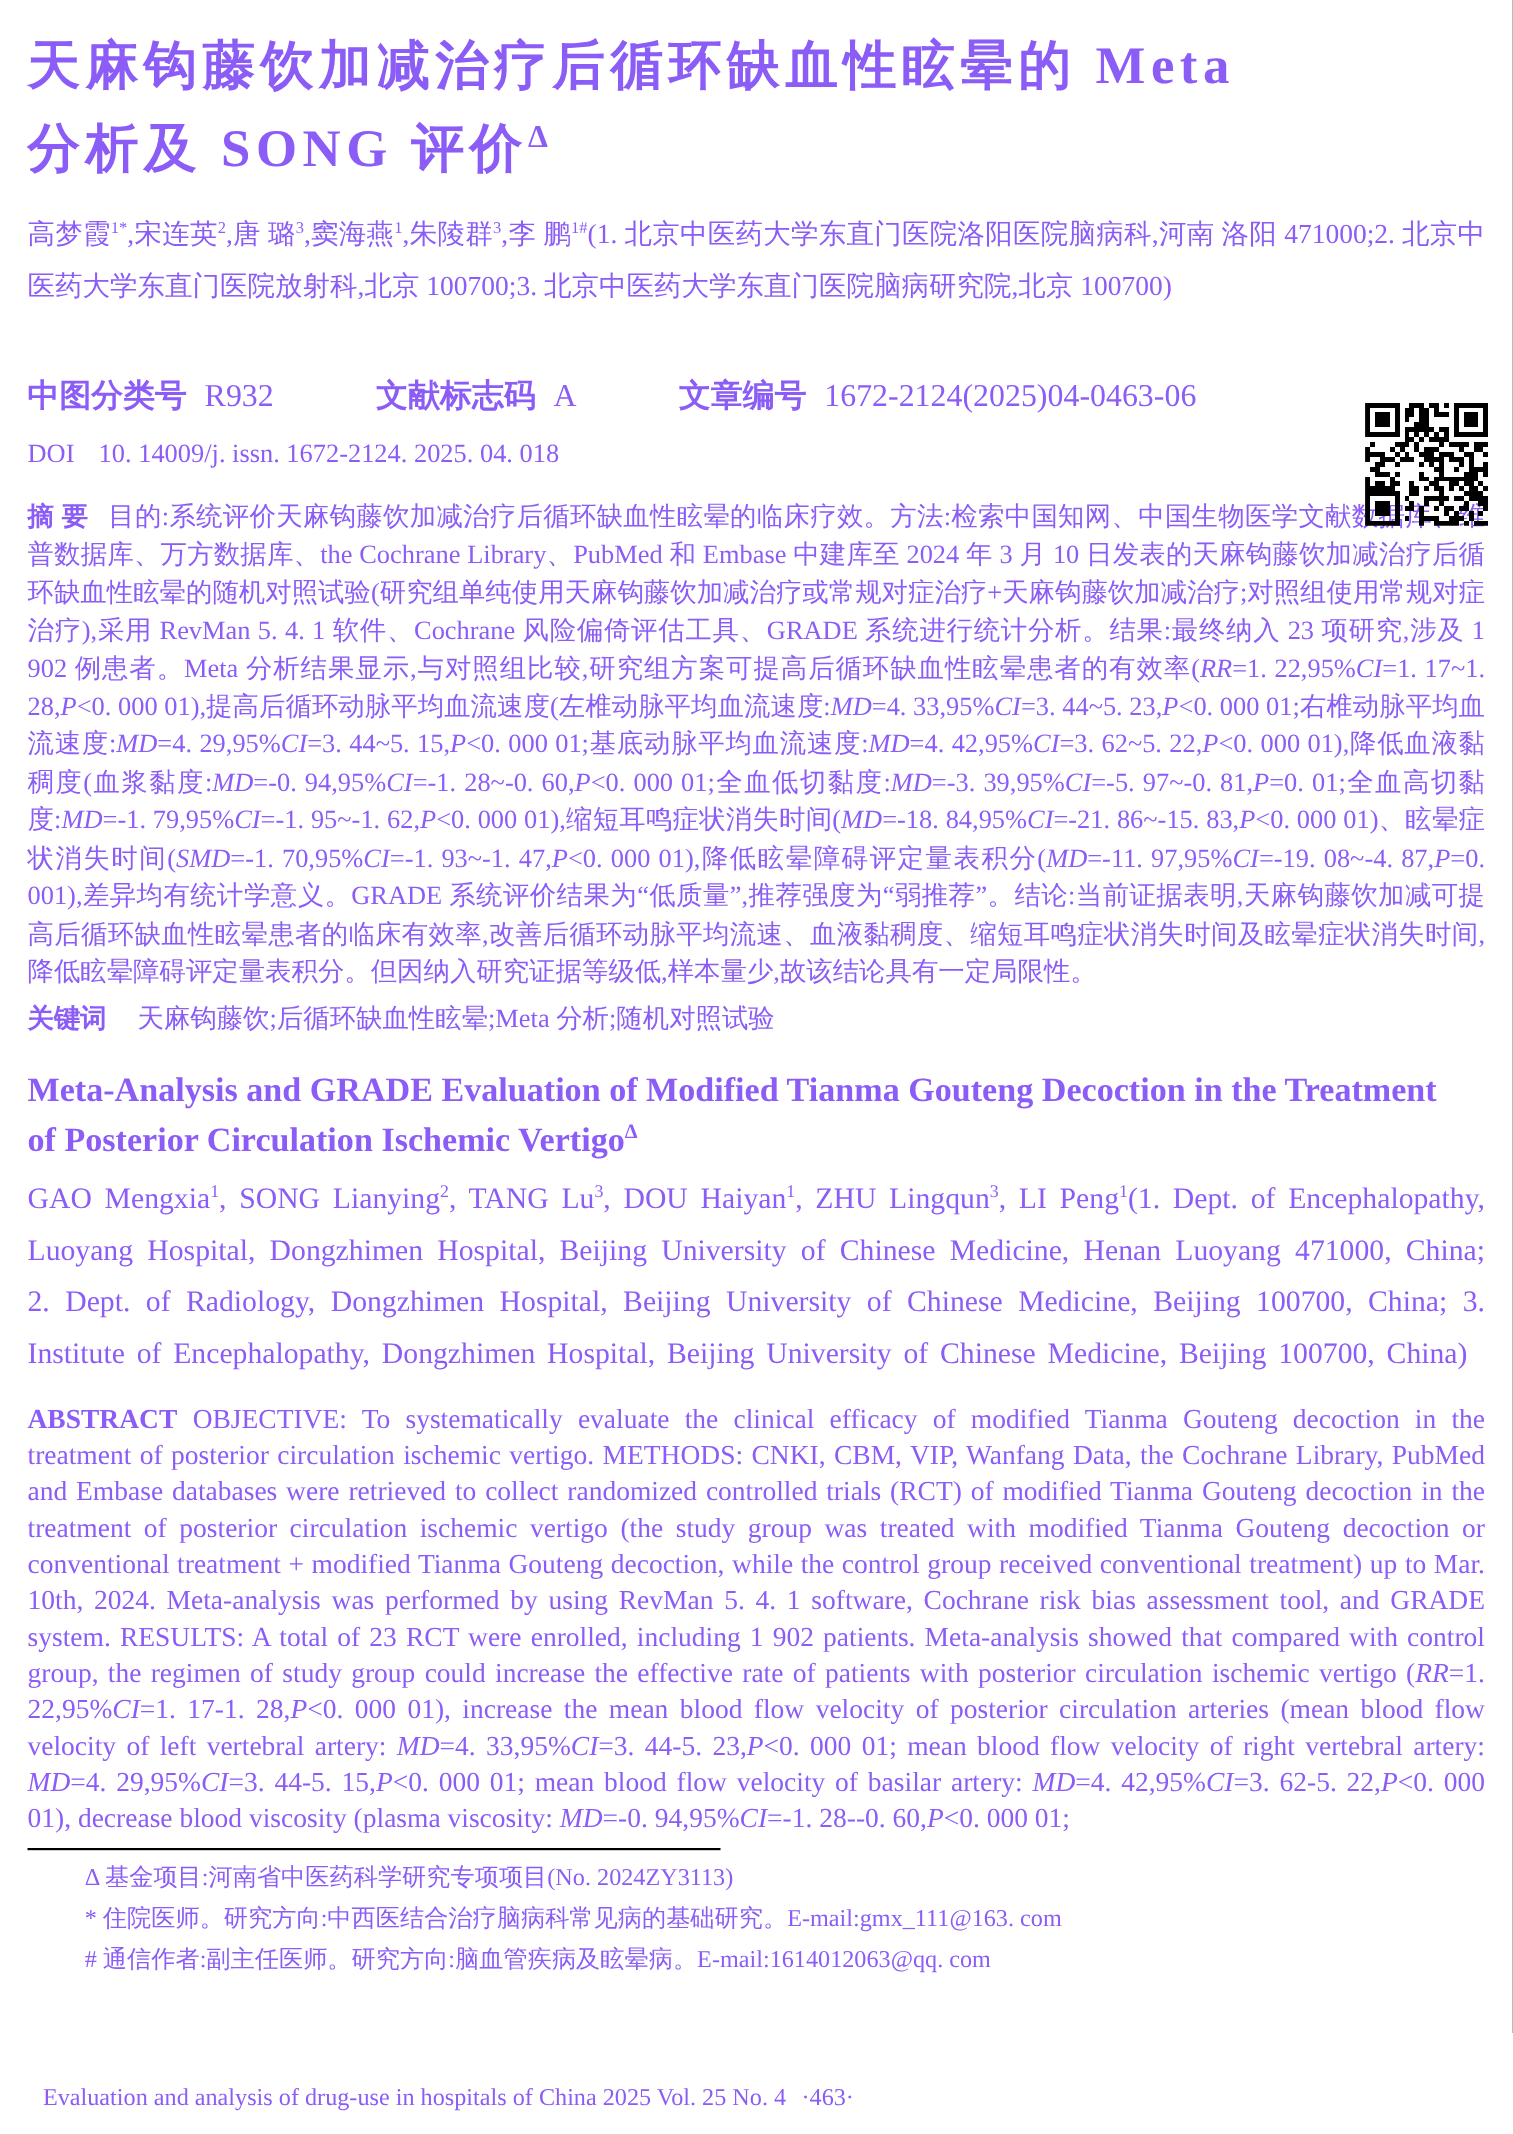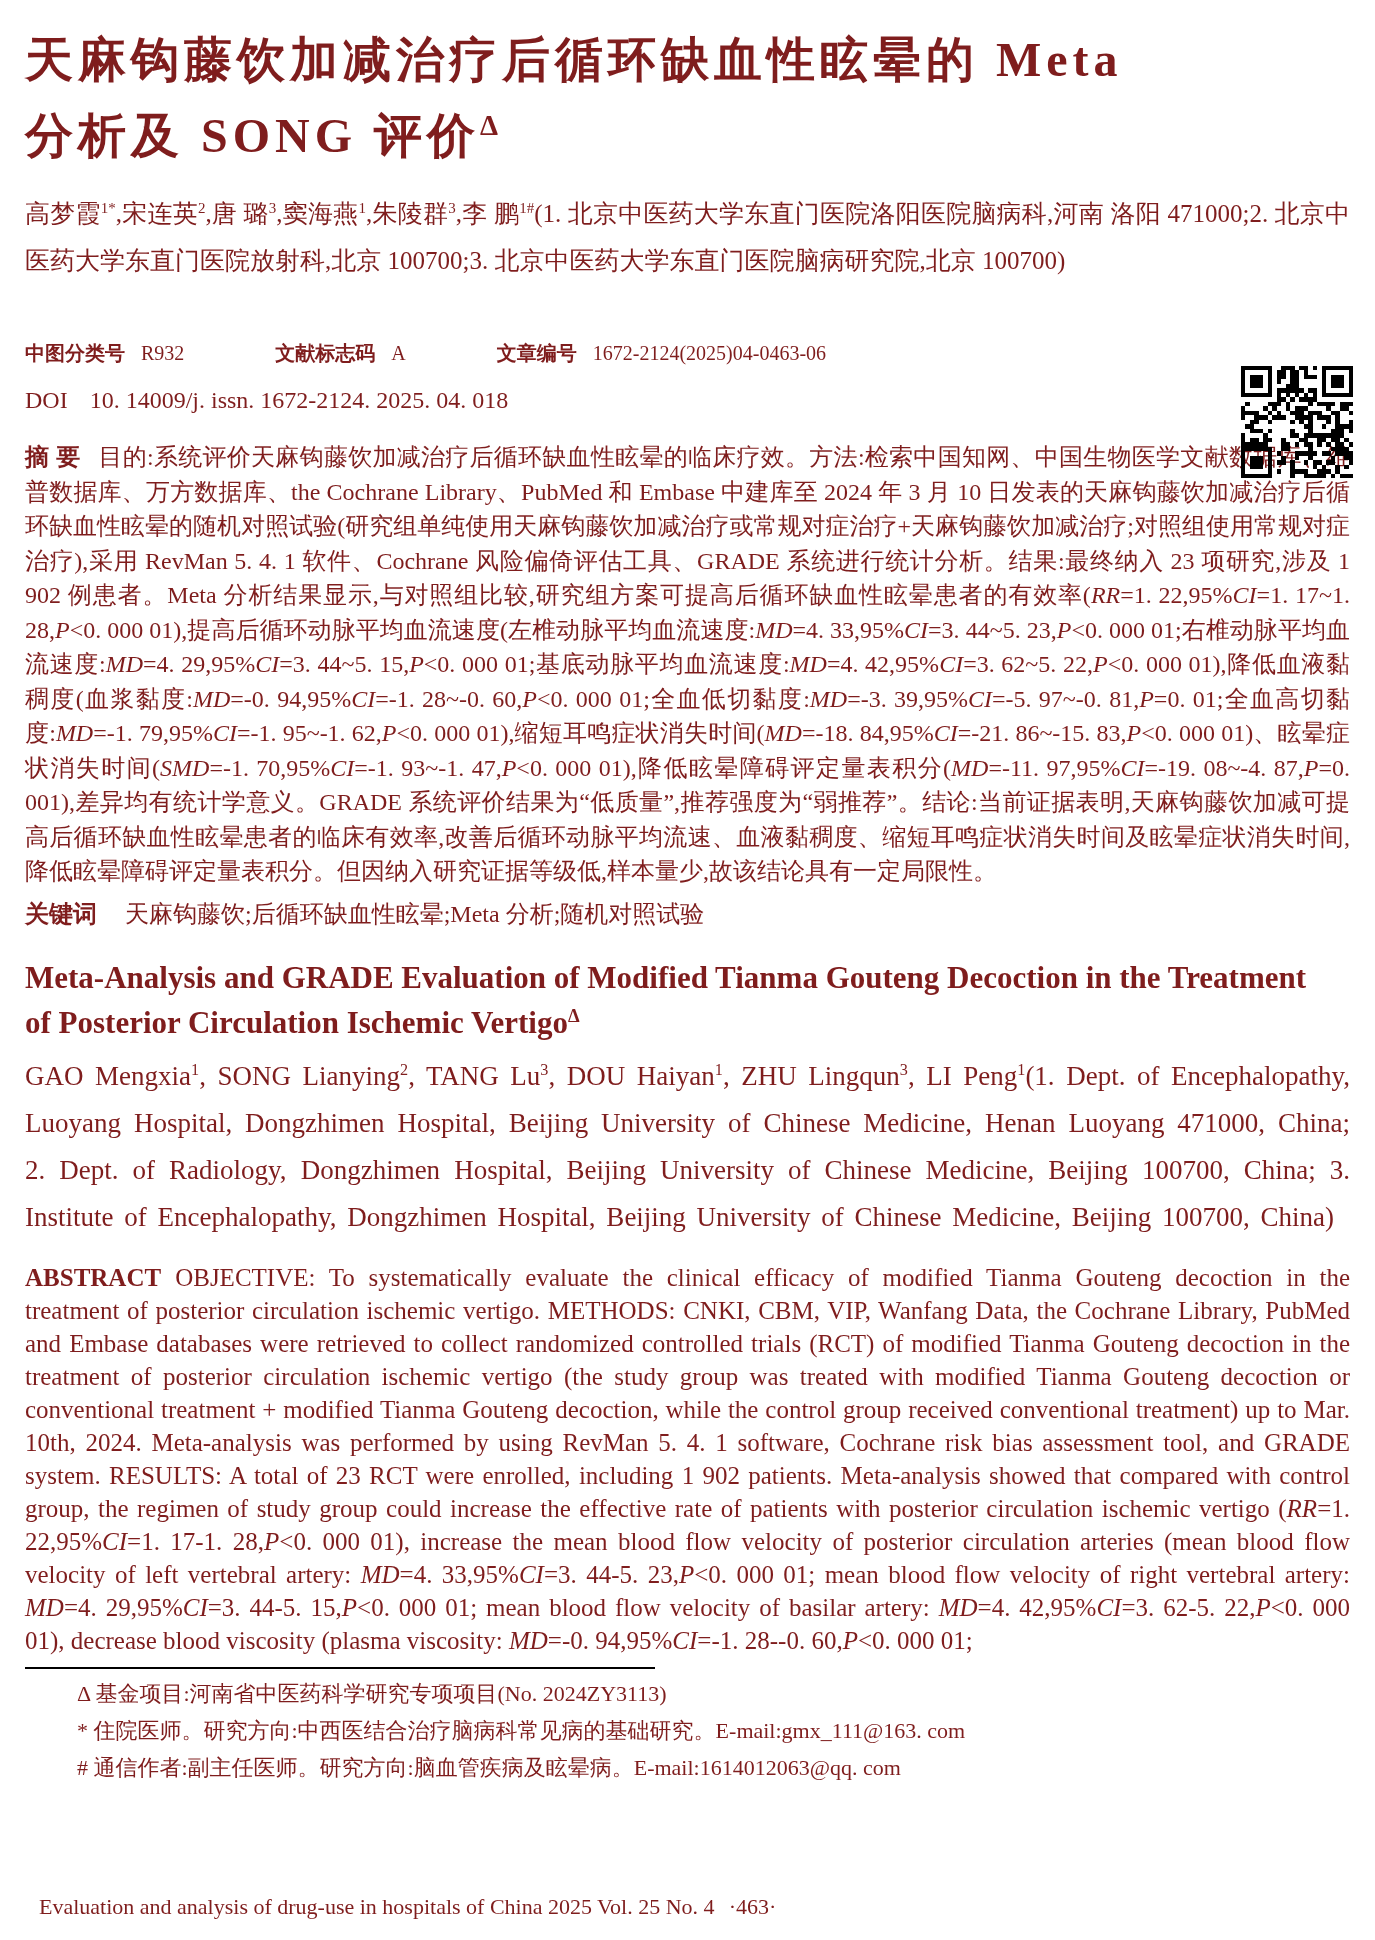--- a/index.html
+++ b/index.html
@@ -1,25 +1,25 @@
 <!DOCTYPE html>
 <html><head>
 <meta charset="utf-8">
 <style>
   html,body{margin:0;padding:0;background:#888;}
-  .page{position:relative;width:1375px;height:1940px;background:#fff;color:#7f1d1d;
+  .page{position:relative;width:1375px;height:1940px;background:#fff;color:#8b5cf6;
         font-family:"Liberation Serif",serif;overflow:hidden;box-sizing:border-box;
         padding:0 25px;}
   .jst{text-align:justify;}
   .it{font-style:italic;}
   sup{font-size:60%;line-height:0;}
   .title-cn{margin:0;padding-top:22px;font-size:48px;line-height:76px;font-weight:bold;
             letter-spacing:5px;}
   .authors-cn{margin:16px 0 0 0;font-size:25px;line-height:47px;}
-  .meta-row{margin-top:56px;font-size:20px;white-space:nowrap;}
+  .meta-row{margin-top:56px;font-size:29px;white-space:nowrap;}
   .meta-item{margin-right:86px;}
   .lbl{font-family:"Liberation Sans",sans-serif;font-weight:bold;margin-right:16px;}
   .doi-row{margin-top:20px;font-size:24px;}
   .doi-row .doi-l{margin-right:16px;}
   .qr{position:absolute;top:366px;right:22px;width:112px;height:112px;}
   .abstract-cn{margin:26px 0 0 0;font-size:24px;line-height:34.5px;}
   .abs-lbl{font-family:"Liberation Sans",sans-serif;font-weight:bold;margin-right:18px;}
   .keywords{margin:8px 0 0 0;font-size:24px;line-height:34px;}
   .kw-lbl{font-family:Liberation Serif, serif;font-weight:bold;margin-right:28px;}
   .title-en{margin:24px 0 0 0;font-size:31px;line-height:45px;font-weight:bold;}

